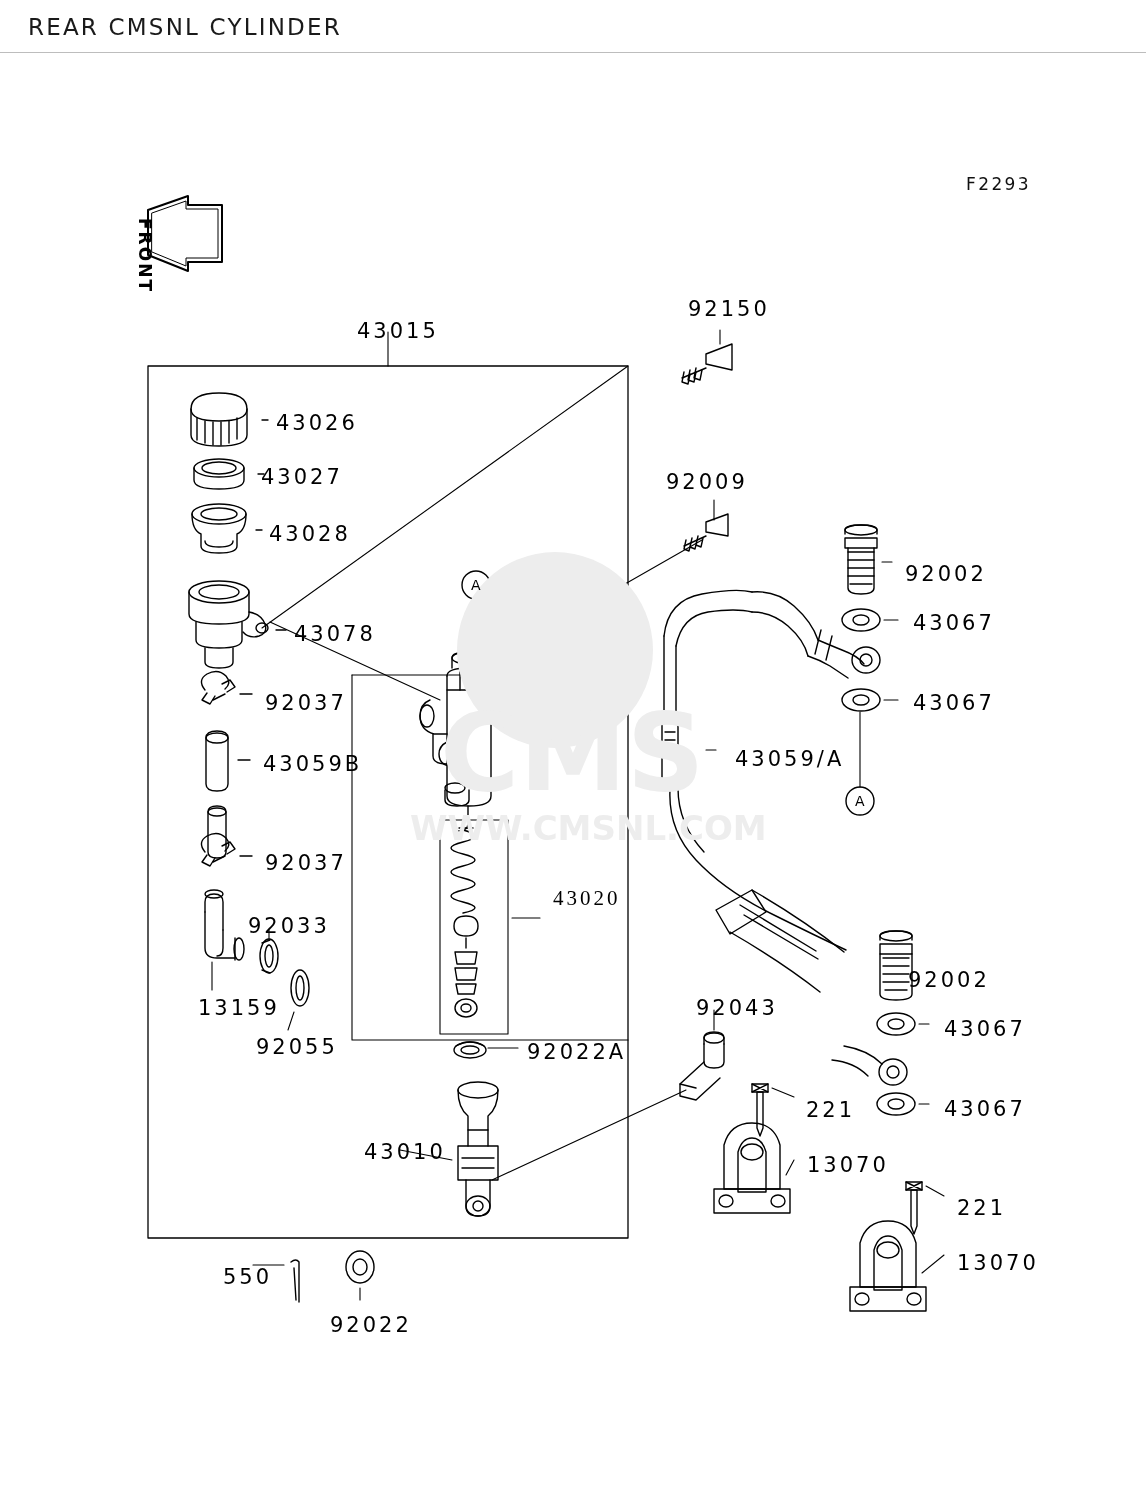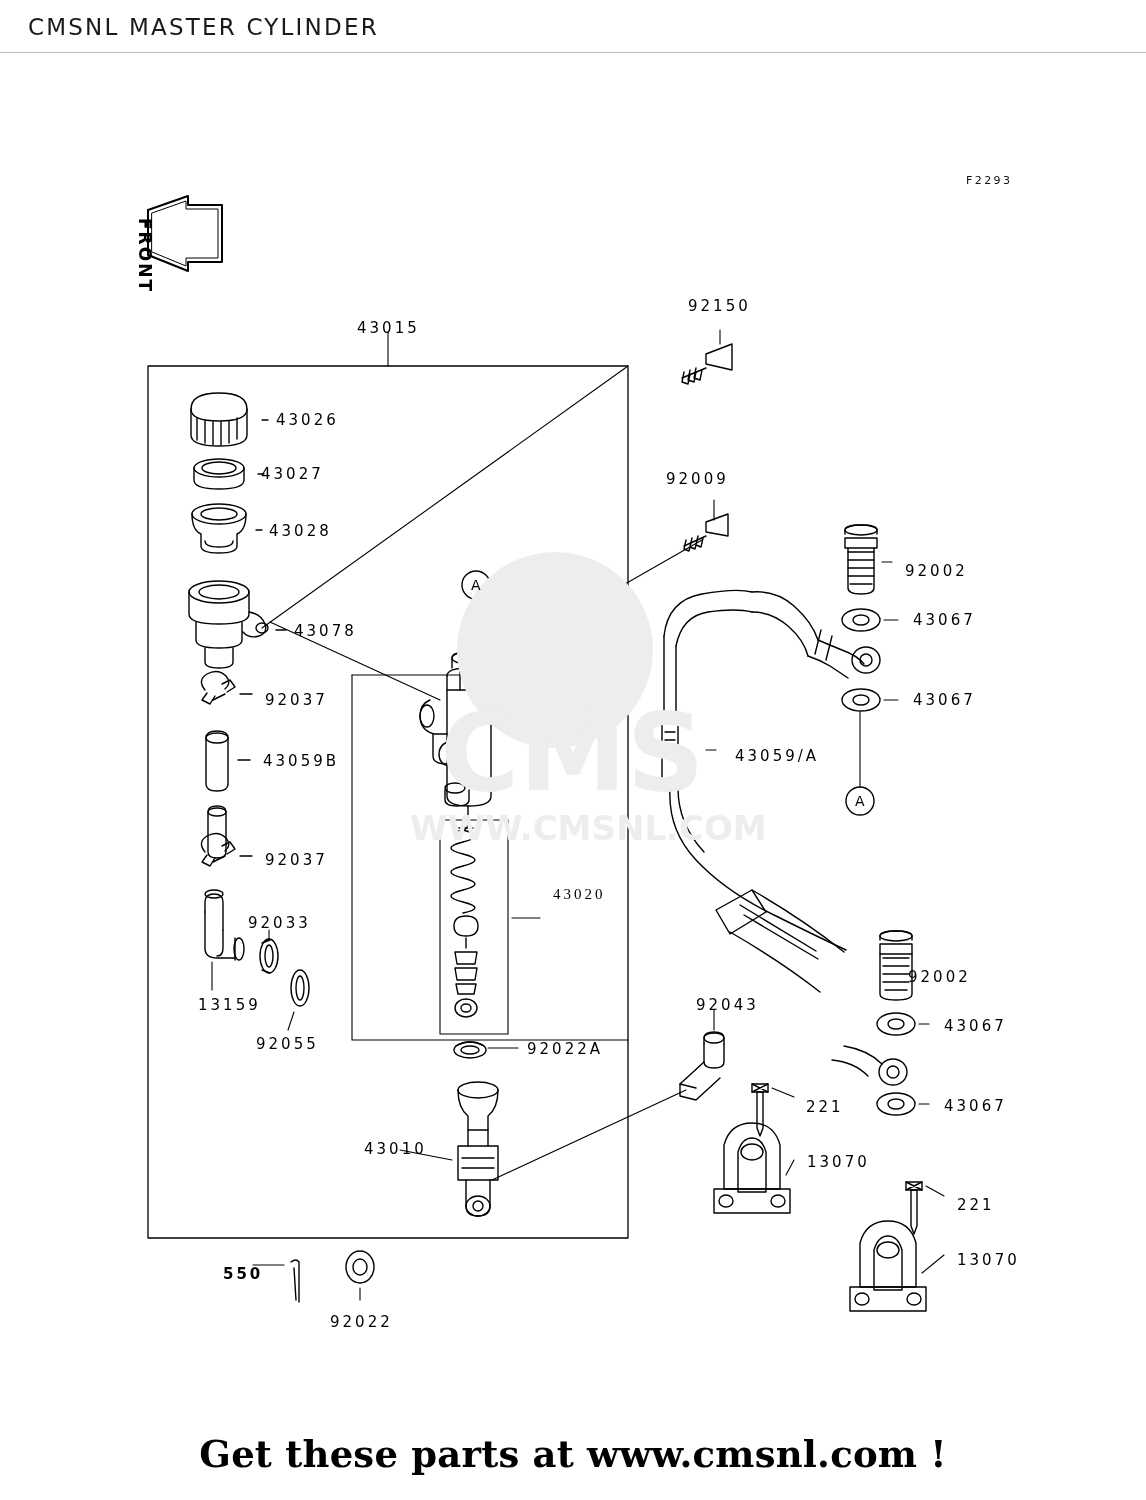--- a/index.html
+++ b/index.html
@@ -35,40 +35,40 @@
     left: 0;
     top: 52px;
     width: 1146px;
     height: 1px;
     background: #bdbdbd;
   }
   .fignum {
     position: absolute;
     left: 966px;
     top: 174px;
-    font-size: 11px;
+    font-size: 17px;
     letter-spacing: 2.4px;
     color: #111;
   }
   .footer {
     position: absolute;
     left: 0;
     top: 1432px;
     width: 1146px;
     text-align: center;
     font-family: "DejaVu Serif", serif;
     font-weight: bold;
     font-size: 37px;
     color: #000;
     letter-spacing: 0.2px;
   }
   .label {
     position: absolute;
     font-family: "DejaVu Sans", sans-serif;
-    font-size: 15px;
+    font-size: 21px;
     letter-spacing: 3.0px;
     color: #000;
     white-space: nowrap;
   }
   .wm {
     position: absolute;
     left: 380px;
     top: 540px;
     width: 470px;
     height: 420px;
@@ -80,21 +80,21 @@
     width: 1146px;
     height: 1500px;
     overflow: visible;
   }
 </style>
 </head>
 <body>
 
 <div id="page">
 
-  <div class="title">CMSNL MASTER CYLINDER</div>
+  <div class="title">REAR CMSNL CYLINDER</div>
   <div class="rule"></div>
   <div class="fignum">F2293</div>
 
   <svg class="art" viewBox="0 0 1146 1500">
     <g fill="none" stroke="#000" stroke-width="1.4" stroke-linecap="round" stroke-linejoin="round">
 
       <g>
         <path d="M148 210 L188 196 L188 205 L222 205 L222 262 L188 262 L188 271 L148 255 Z" fill="#ffffff" stroke="#000" stroke-width="2"></path>
         <path d="M152 213 L186 201 L186 209 L218 209 L218 258 L186 258 L186 266 L152 252 Z" fill="none" stroke="#000" stroke-width="1"></path>
       </g>
@@ -424,21 +424,20 @@
   <div class="label" style="left:688px;  top:996px;margin-left:8px;">92043</div>
   <div class="label" style="left:944px; top:1017px;">43067</div>
   <div class="label" style="left:256px;  top:1035px;">92055</div>
   <div class="label" style="left:527px;  top:1040px;">92022A</div>
   <div class="label" style="left:806px; top:1098px;">221</div>
   <div class="label" style="left:944px; top:1097px;">43067</div>
   <div class="label" style="left:364px;  top:1140px;">43010</div>
   <div class="label" style="left:807px; top:1153px;">13070</div>
   <div class="label" style="left:957px; top:1196px;">221</div>
   <div class="label" style="left:957px; top:1251px;">13070</div>
-  <div class="label" style="left:223px;  top:1265px;font-weight:bold;">550</div>
+  <div class="label" style="left:223px;  top:1265px;">550</div>
   <div class="label" style="left:330px;  top:1313px;">92022</div>
 
   <div class="label" style="left:471px; top:577px; font-size:14px; letter-spacing:0;">A</div>
   <div class="label" style="left:855px; top:793px; font-size:14px; letter-spacing:0;">A</div>
 
-  <div class="footer">Get these parts at www.cmsnl.com !</div>
 
 </div>
 
 </body></html>

